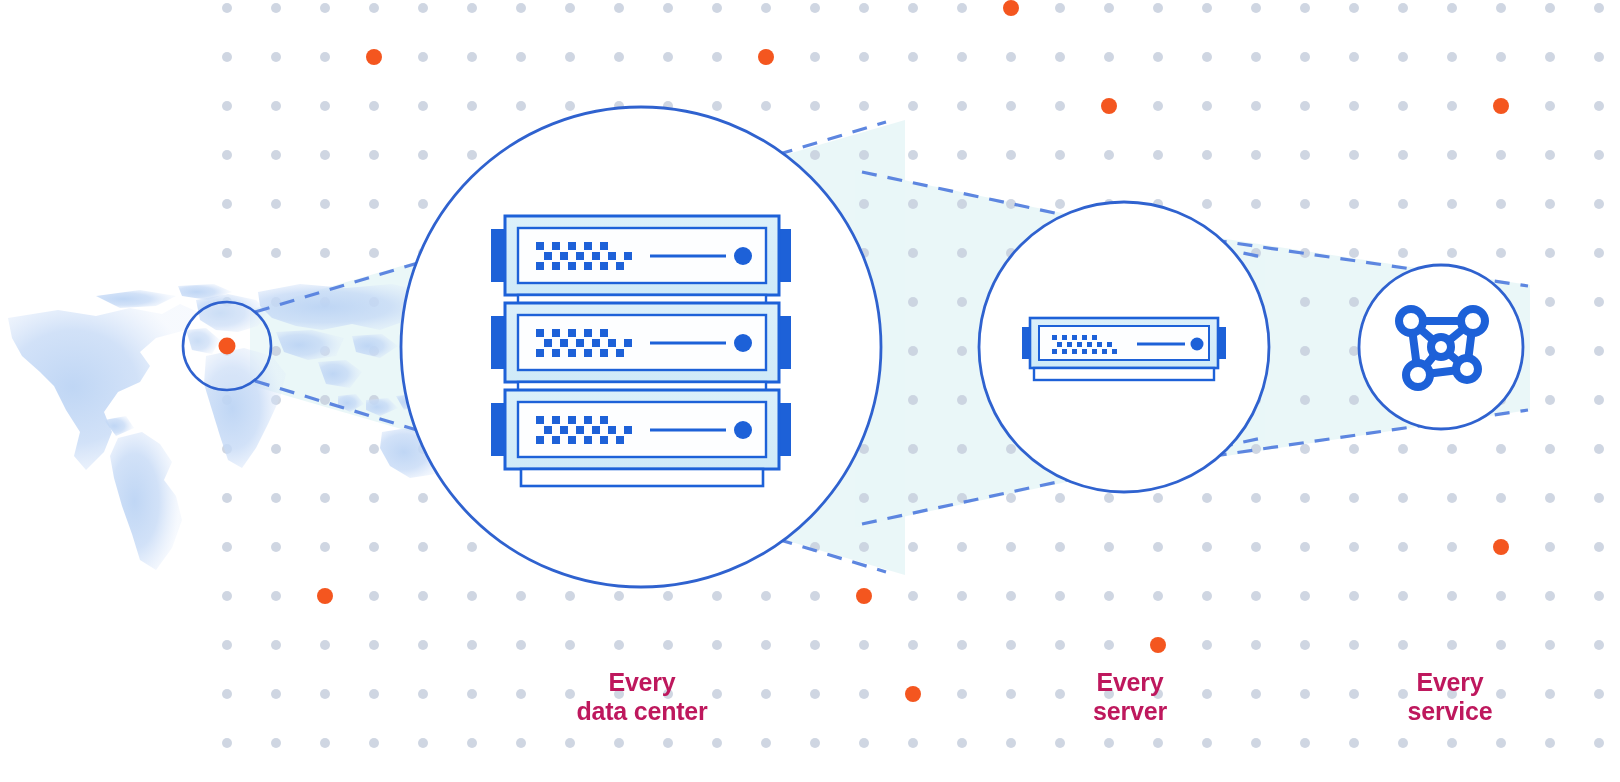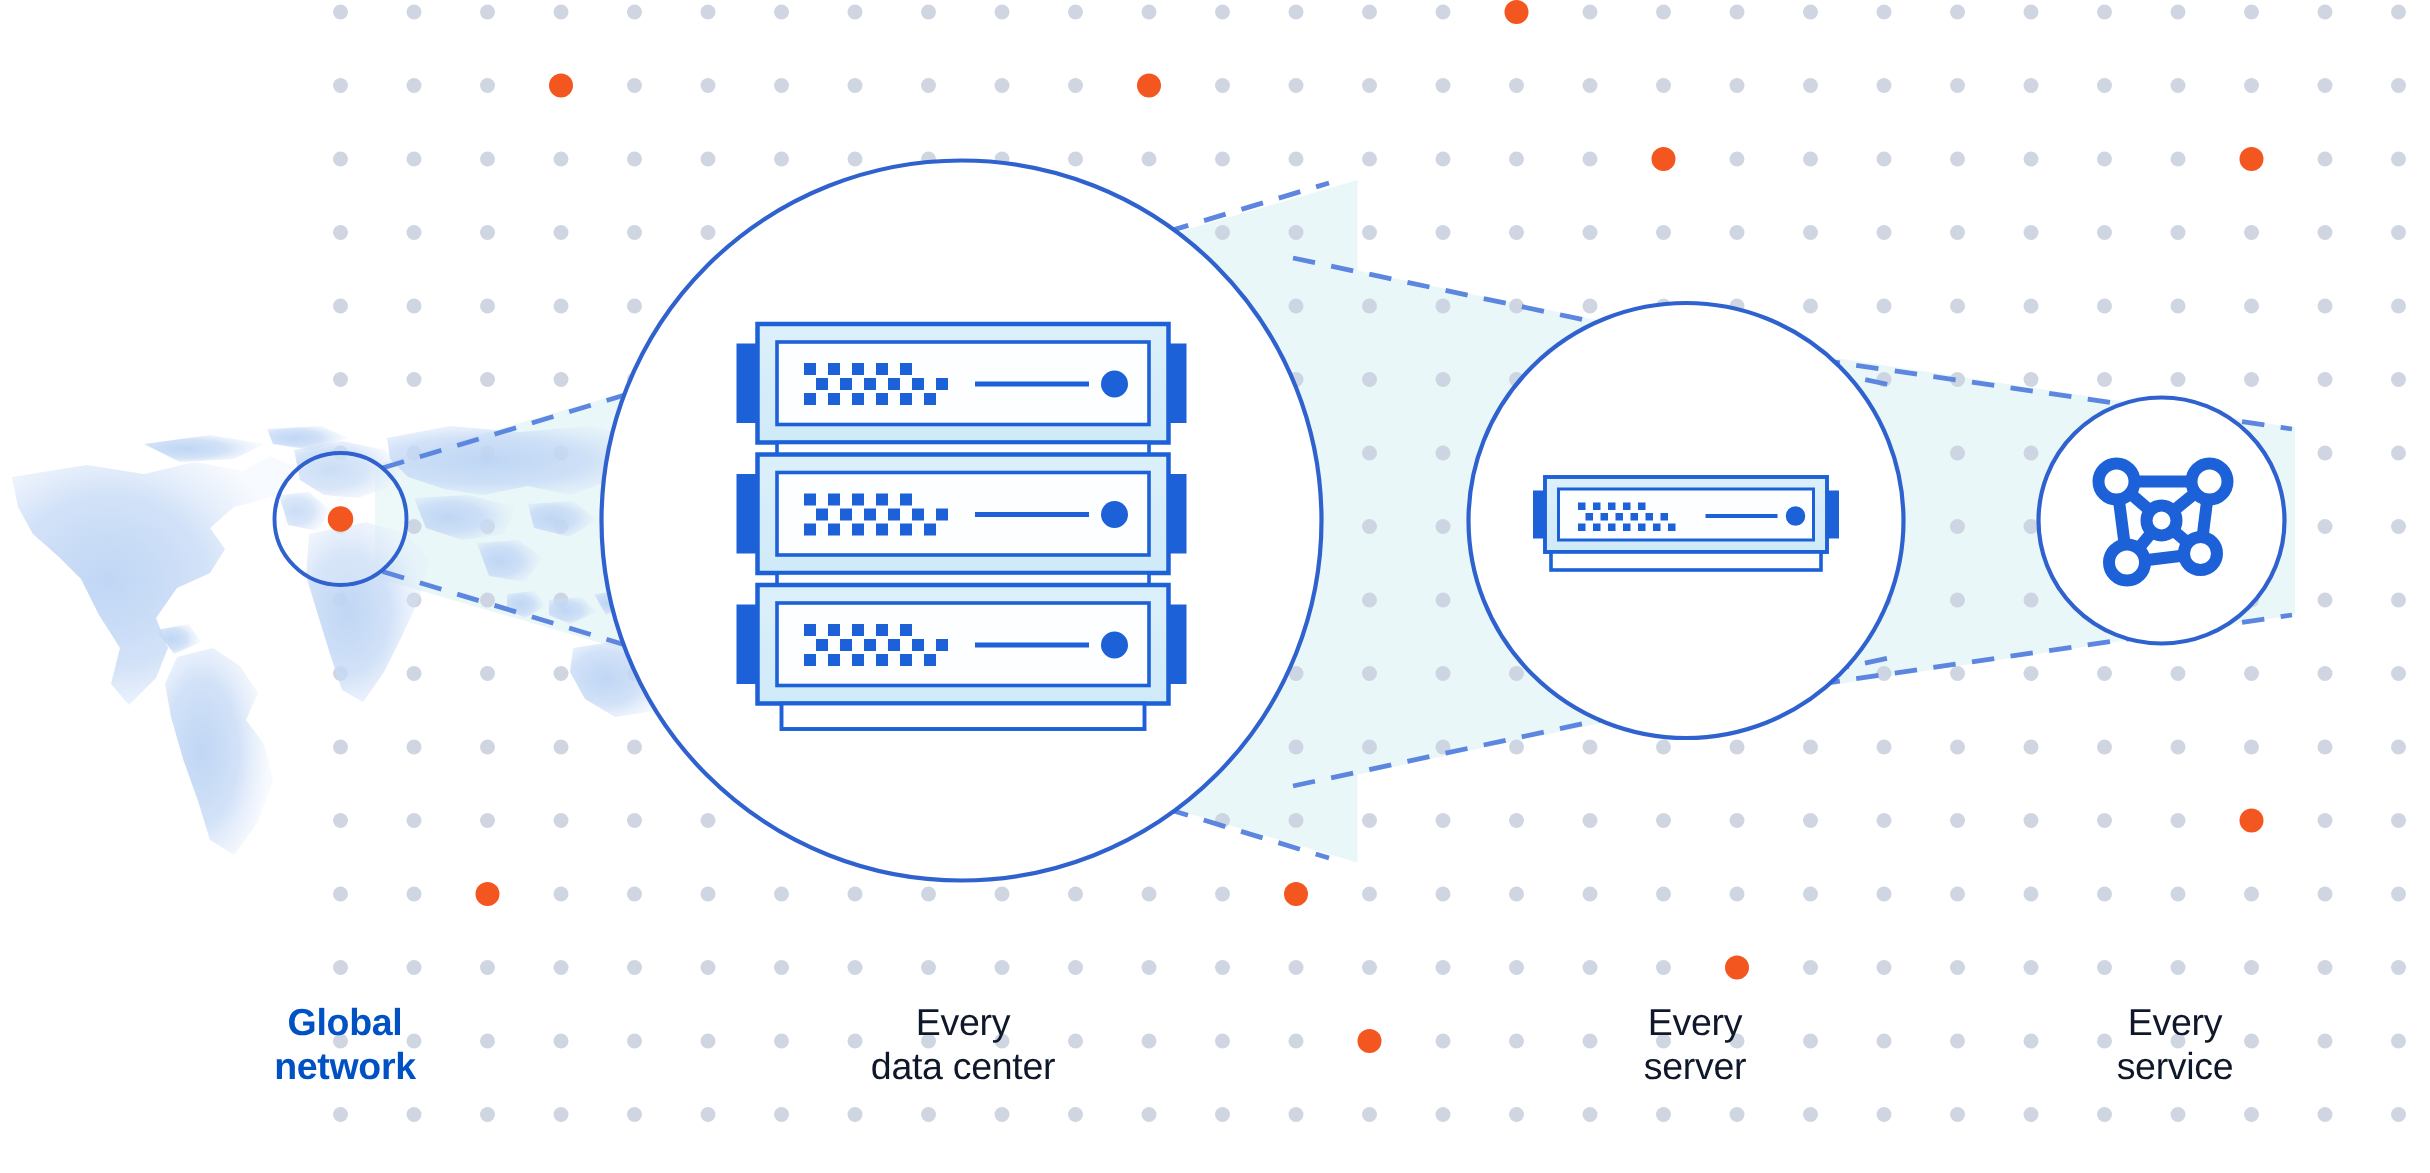--- a/index.html
+++ b/index.html
@@ -28,21 +28,21 @@
   .label {
     position: absolute;
     text-align: center;
     font-size: 25px;
     line-height: 29px;
     font-weight: 700;
     letter-spacing: -0.2px;
     white-space: pre-line;
     font-family: "Liberation Sans", sans-serif;
   }
-  .label-dark { color: #0f172a; font-weight: 400; }
+  .label-dark { color: #be185d; font-weight: 700; }
   .label-accent { color: #0051c3; font-weight: 700; }
   #label-global   { left: 130px;  top: 668px; width: 200px; }
   #label-dc       { left: 540px;  top: 668px; width: 204px; }
   #label-server   { left: 1032px; top: 668px; width: 196px; }
   #label-service  { left: 1352px; top: 668px; width: 196px; }
 </style>
 </head>
 <body>
 
 <div id="stage">
@@ -730,22 +730,20 @@
           <circle cx="1473" cy="321" r="12" fill="#ffffff" stroke="#1d61d8" stroke-width="8"></circle>
           <circle cx="1418" cy="375" r="12" fill="#ffffff" stroke="#1d61d8" stroke-width="8"></circle>
           <circle cx="1467" cy="369" r="11" fill="#ffffff" stroke="#1d61d8" stroke-width="8"></circle>
           <circle cx="1441" cy="347" r="10" fill="#ffffff" stroke="#1d61d8" stroke-width="8"></circle>
         </g>
       </g>
 
     </g>
   </svg>
 
-  <div class="label label-accent" id="label-global">Global
-network</div>
   <div class="label label-dark" id="label-dc">Every
 data center</div>
   <div class="label label-dark" id="label-server">Every
 server</div>
   <div class="label label-dark" id="label-service">Every
 service</div>
 
 </div>
 
 </body></html>

